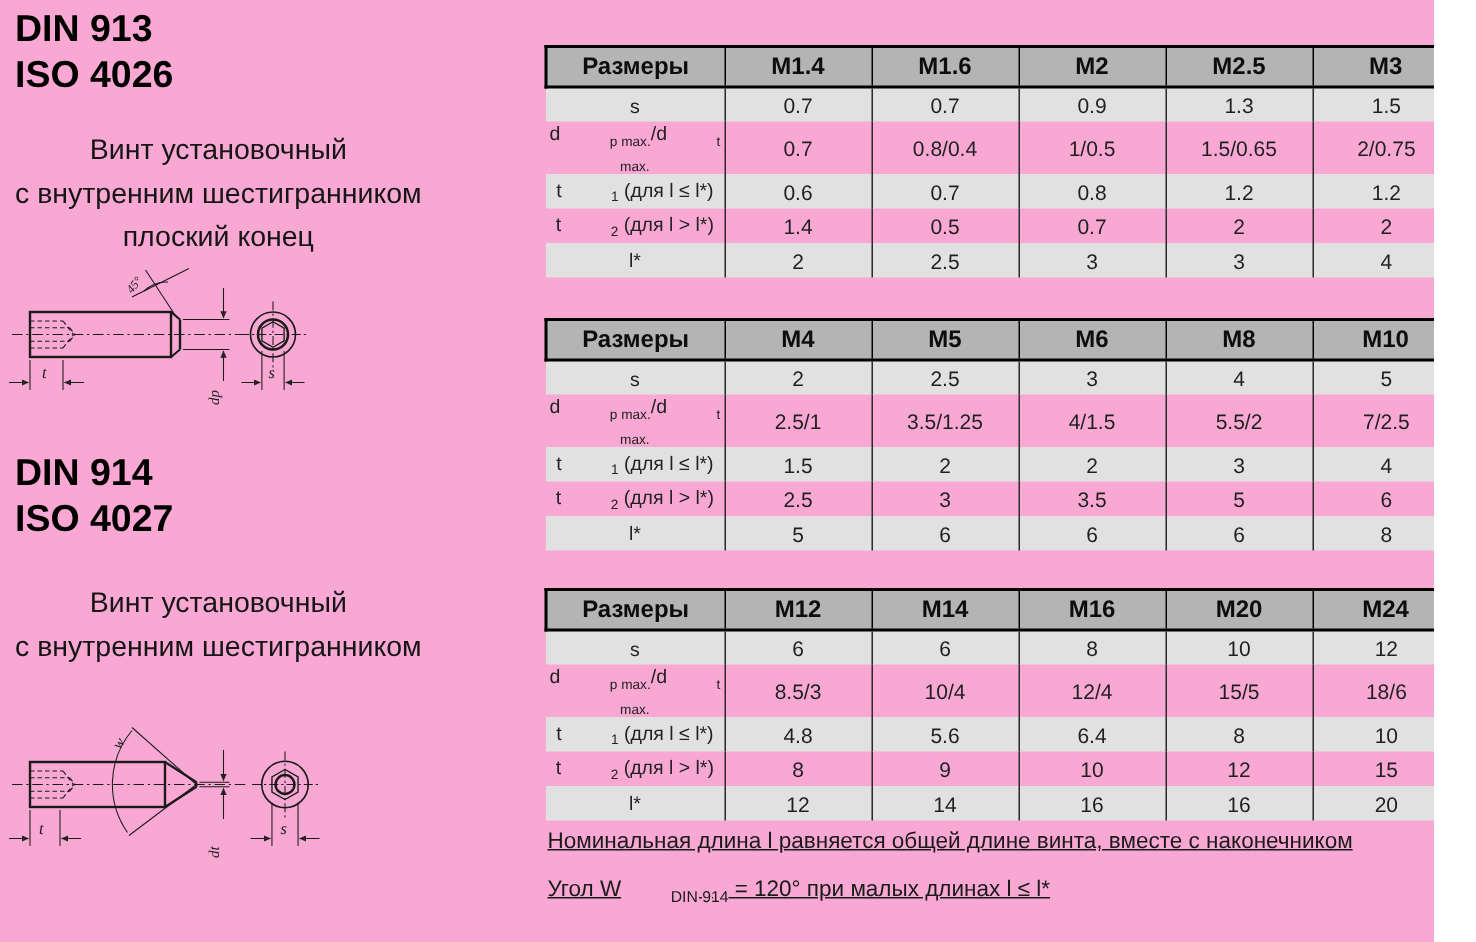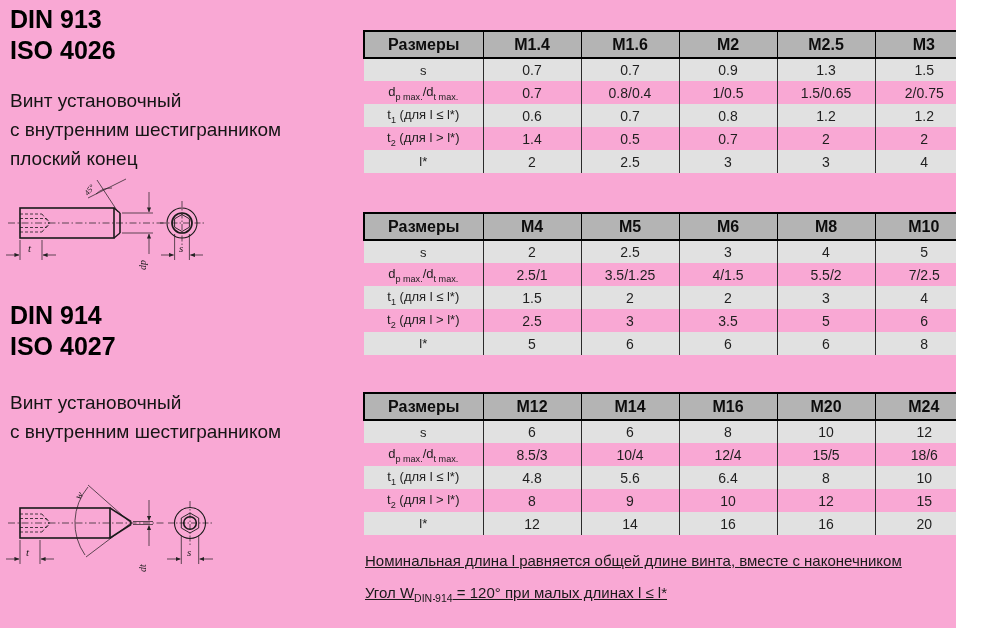--- a/index.html
+++ b/index.html
@@ -3,38 +3,38 @@
 <meta charset="utf-8">
 <style>
   * { margin:0; padding:0; box-sizing:border-box; }
   html,body { background:#fff; }
   .page {
     position:relative; width:956px; height:628px; background:#f9a8d4;
     font-family:"Liberation Sans", sans-serif; color:#111; overflow:hidden;
   }
   
   .std-title { position:absolute; left:10px; font-size:25px; font-weight:700; line-height:31px; color:#000; letter-spacing:0; }
-  .desc { position:absolute; left:10px; font-size:19px; line-height:29px; color:#151515; }
+  .desc { position:absolute; left:10px; font-size:19px; line-height:29px; color:#151515;text-align:center; }
   
   table.dims { position:absolute; left:363px; width:609px; border-collapse:collapse; table-layout:fixed; }
   table.dims th, table.dims td { text-align:center; vertical-align:middle; padding:0; }
   table.dims thead tr { background:var(--header-bg, #b4b4b4); }
   table.dims thead th {
     height:27px; font-size:16px; font-weight:700; color:#0d0d0d;
     border-top:2.5px solid var(--border-color,#000);
     border-bottom:2.5px solid var(--border-color,#000);
     border-left:1.5px solid var(--border-color,#000);
   }
   table.dims thead th:first-child { border-left:2px solid var(--border-color,#000); }
   table.dims thead th:last-child { border-right:2px solid var(--border-color,#000);margin-top:13px; }
   table.dims tbody td { height:23px; font-size:14px; color:#1f1f1f; border-left:1.2px solid #2b2b2b; }
   table.dims tbody td:first-child { border-left:none; }
   table.dims tbody tr.alt { background:var(--row-alt-bg, #e1e1e1); }
   table.dims td.lbl { font-size:13px; color:#222; }
-  sub { font-size:70%; vertical-align:sub; }
+  sub { font-size:70%; vertical-align:sub;margin-left:33px; }
   
   .fnote { position:absolute; left:365px; font-size:15px; color:#1a1a1a;text-decoration:underline; }
   
   .drawing { position:absolute; left:0; }
   .drawing text { font-family:"Liberation Serif", serif; font-style:italic; fill:#1c1c1c; }
 </style>
 </head>
 <body>
 
 <div class="page">

